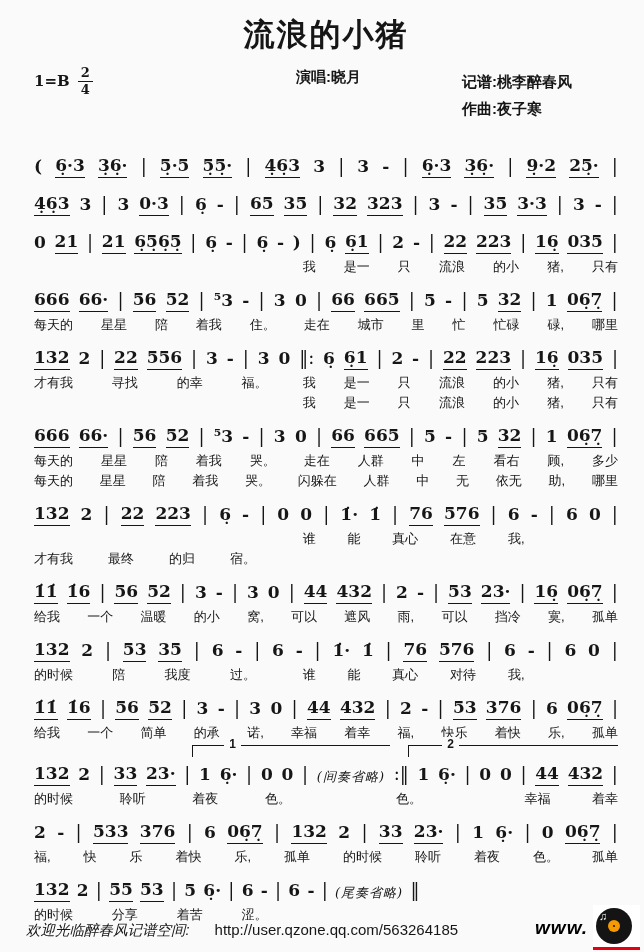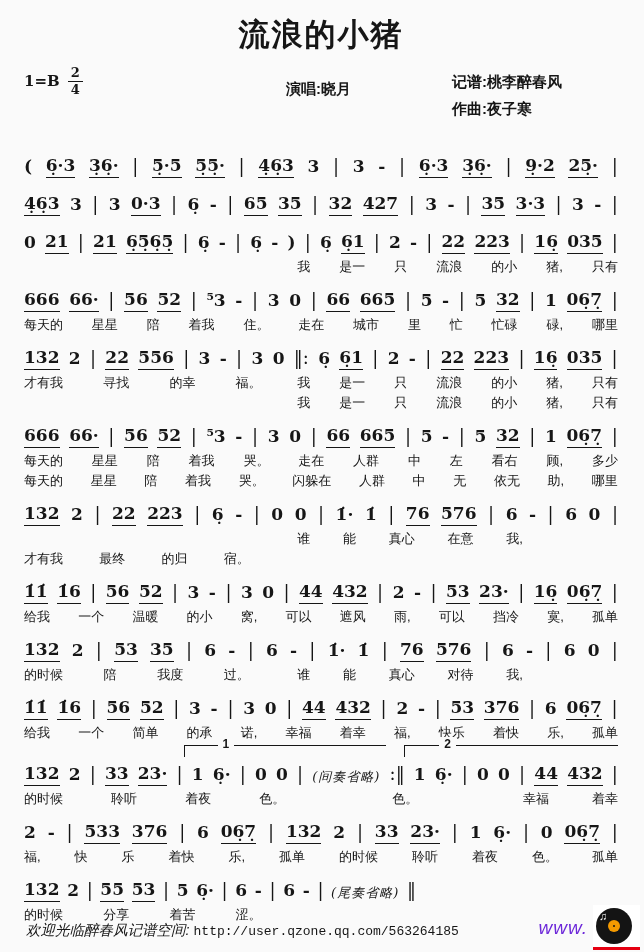--- a/index.html
+++ b/index.html
@@ -2,36 +2,36 @@
 <html><head>
 <meta charset="utf-8">
 <style>
   * { box-sizing: border-box; }
   html,body { margin:0; padding:0; }
   body {
     width:644px; height:952px; overflow:hidden;
     background:#fafafa; color:#161616;
     font-family:"Liberation Sans", sans-serif;
   }
-  .page { position:relative; width:644px; height:952px; padding:8px 26px 0 24px; }
+  .page { position:relative; width:644px; height:952px; padding:8px 26px 0 34px; }
 
   
   .title {
     text-align:center; font-family:"DejaVu Serif", serif;
     font-weight:700; font-size:31px; letter-spacing:2px; margin:6px 0 0 0;
   }
   .meta { position:relative; height:92px; }
   .keysig {
     position:absolute; left:0; top:10px; display:flex; align-items:center; gap:8px;
     font-family:"DejaVu Serif", serif; font-weight:700; font-size:15px;
   }
   .frac { display:inline-flex; flex-direction:column; align-items:center; line-height:1.05; font-size:13px; }
   .frac .num { border-bottom:1.5px solid #161616; padding:0 3px 1px 3px; }
   .frac .den { padding-top:1px; }
-  .singer { position:absolute; left:262px; top:24px; font-size:15px; font-weight:700; }
+  .singer { position:absolute; left:262px; top:12px; font-size:15px; font-weight:700; }
   .credits { position:absolute; left:428px; top:12px; font-size:15px; font-weight:700; line-height:1.8; }
 
   
   .score { position:relative; margin-top:2px; }
   .system { position:relative; margin-bottom:8px; }
   .system.has-volta { margin-top:16px; }
   .notation-row { position:relative; height:30px; }
   .lyric-row { position:relative; height:20px; }
   .seg {
     position:absolute; top:0; height:100%;
@@ -56,23 +56,23 @@
     position:absolute; left:16%; top:-9px; background:#fafafa;
     padding:0 5px; font-size:12px; font-weight:700;
   }
 
   
   .footer {
     position:absolute; left:26px; right:4px; bottom:2px;
     display:flex; justify-content:space-between; align-items:flex-end;
   }
   .welcome { font-size:14.5px; font-style:italic; padding-bottom:10px; white-space:nowrap; }
-  .url { font-family:Liberation Mono, monospace; font-style:normal; font-size:13px; }
+  .url { font-family:Liberation Sans, sans-serif; font-style:normal; font-size:15px;margin-left:21px; }
   .logo { display:flex; align-items:center; gap:5px; }
-  .logo-www { color:#6d28d9; font-weight:400; font-style:italic; font-size:19px; letter-spacing:1px; }
+  .logo-www { color:#000000; font-weight:700; font-style:italic; font-size:19px; letter-spacing:1px; }
   .logo-box {
     background:#ffffff; display:flex; align-items:center; gap:4px;
     padding:3px 8px 3px 3px; border-bottom:3px solid #e60012;
   }
   .record { position:relative; width:36px; height:36px; border-radius:50%; background:#141414; flex:0 0 auto; }
   .record::after { content:""; position:absolute; inset:12px; border-radius:50%; background:#f59a00; }
   .record::before { content:""; position:absolute; inset:17px; border-radius:50%; background:#141414; z-index:1; }
   .record-notes { position:absolute; left:3px; top:2px; color:#ffffff; font-size:11px; z-index:2; }
   .logo-brand { font-size:27px; font-weight:900; color:#111111; letter-spacing:1px; }
 </style>
@@ -133,21 +133,21 @@
             <span class="tok">3</span>
             <span class="tok beam">0·3</span>
             <span class="tok bar">|</span>
             <span class="tok">6̣</span>
             <span class="tok">-</span>
             <span class="tok bar">|</span>
             <span class="tok beam">65</span>
             <span class="tok beam">35</span>
             <span class="tok bar">|</span>
             <span class="tok beam">32</span>
-            <span class="tok beam">427</span>
+            <span class="tok beam">323</span>
             <span class="tok bar">|</span>
             <span class="tok">3</span>
             <span class="tok">-</span>
             <span class="tok bar">|</span>
             <span class="tok beam">35</span>
             <span class="tok beam">3·3</span>
             <span class="tok bar">|</span>
             <span class="tok">3</span>
             <span class="tok">-</span>
             <span class="tok bar">|</span>

